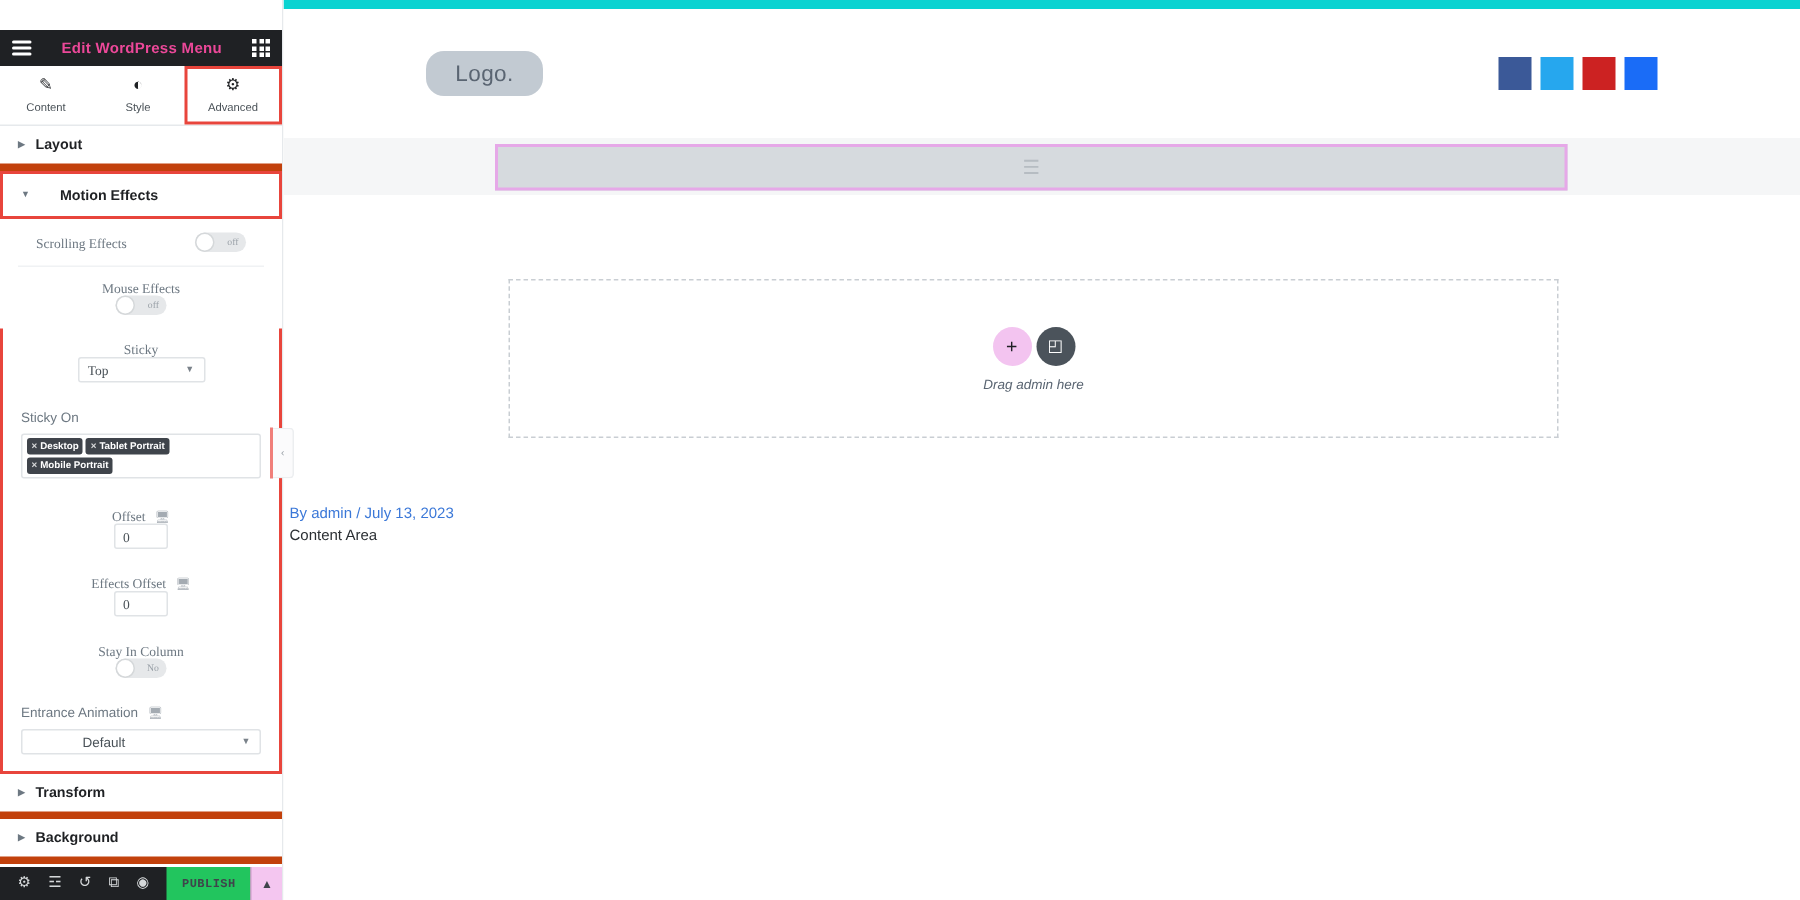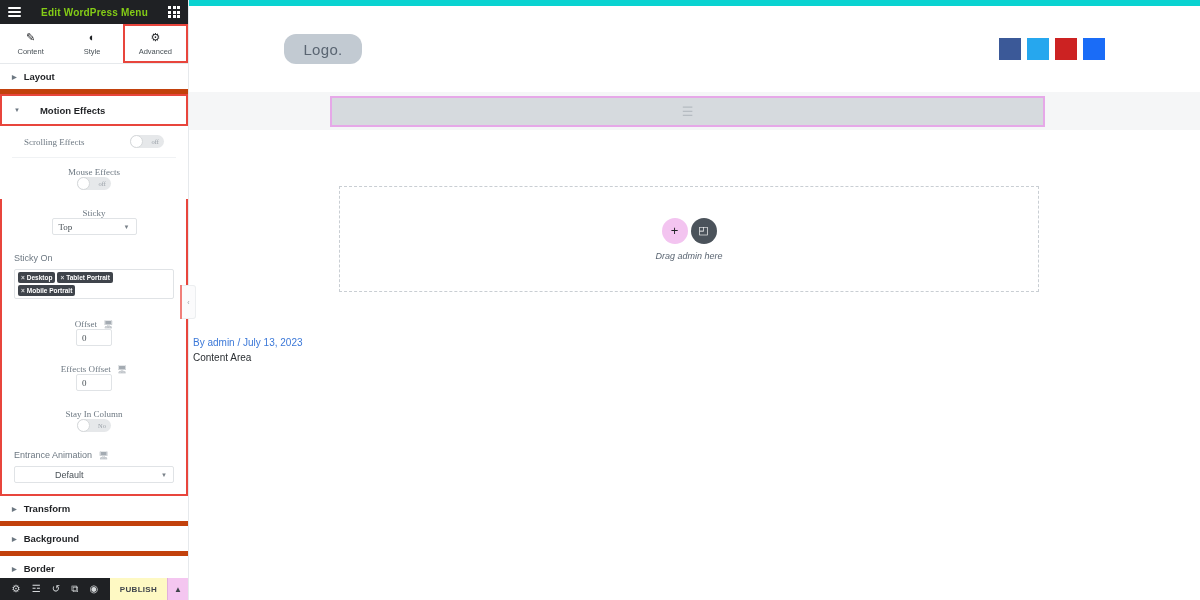--- a/index.html
+++ b/index.html
@@ -12,23 +12,23 @@
 
   
   #panel {
     position: absolute; left: 0; top: 0;
     width: 189px; height: 600px;
     background: #fff;
     border-right: 1px solid #e6e9ec;
     display: flex; flex-direction: column;
   }
   .panel-header {
-    height: 24px; background: #1f2124; color: #84cc16;
+    height: 24px; background: #1f2124; color: #ec4899;
     display: flex; align-items: center; justify-content: space-between;
-    padding: 0 8px; flex: none;
+    padding: 0 8px; flex: none; margin-top: 20px;
   }
   .ph-title { font-size: 10px; font-weight: bold; letter-spacing: .2px; }
   .hamburger { width: 13px; height: 10px; display: flex; flex-direction: column;
     justify-content: space-between; cursor: pointer; }
   .hamburger i { display: block; height: 1.6px; background: #fff; border-radius: 1px; }
   .grid-icon { width: 12px; height: 12px; display: grid; grid-template-columns: repeat(3,1fr);
     grid-template-rows: repeat(3,1fr); gap: 1.5px; cursor: pointer; }
   .grid-icon i { background: #fff; display: block; }
 
   .tabs { height: 40px; display: flex; background: #fff; border-bottom: 1px solid #e6e9ec; flex: none; position: relative; }
@@ -94,22 +94,22 @@
   .stack { padding: 9px 12px 11px 12px; }
   .stack .lbl { display: block; margin-bottom: 6px; }
 
   
   .panel-footer {
     height: 22px; background: #1f2124; display: flex; align-items: stretch; flex: none;
   }
   .pf-icons { flex: 1; display: flex; align-items: center; justify-content: space-around;
     padding: 0 6px; }
   .pf-icons span { font-size: 10px; color: #d5d8da; cursor: pointer; line-height: 1; }
-  .publish { background: #fef9c3; color: #3f444b; font-size: 8px; font-weight: bold;
-    display: flex; align-items: center; padding: 0 10px; cursor: pointer; letter-spacing: .3px; }
+  .publish { background: #22c55e; color: #3f444b; font-size: 8px; font-weight: bold;
+    display: flex; align-items: center; padding: 0 10px; cursor: pointer; letter-spacing: .3px; font-family: Liberation Mono, monospace; }
   .pub-caret { background: #f4c6f0; color: #3f444b; font-size: 8px; display: flex;
     align-items: center; padding: 0 6px; border-left: 1px solid #e0b0dc; cursor: pointer; }
 
   
   #collapse {
     position: absolute; left: 182px; top: 285px; width: 14px; height: 34px;
     background: #fbfbfc; border: 1px solid #eceef0; border-left: none;
     border-radius: 0 3px 3px 0; display: flex; align-items: center;
     justify-content: center; font-size: 7px; color: #9aa1a8; cursor: pointer; z-index: 6;
   }

